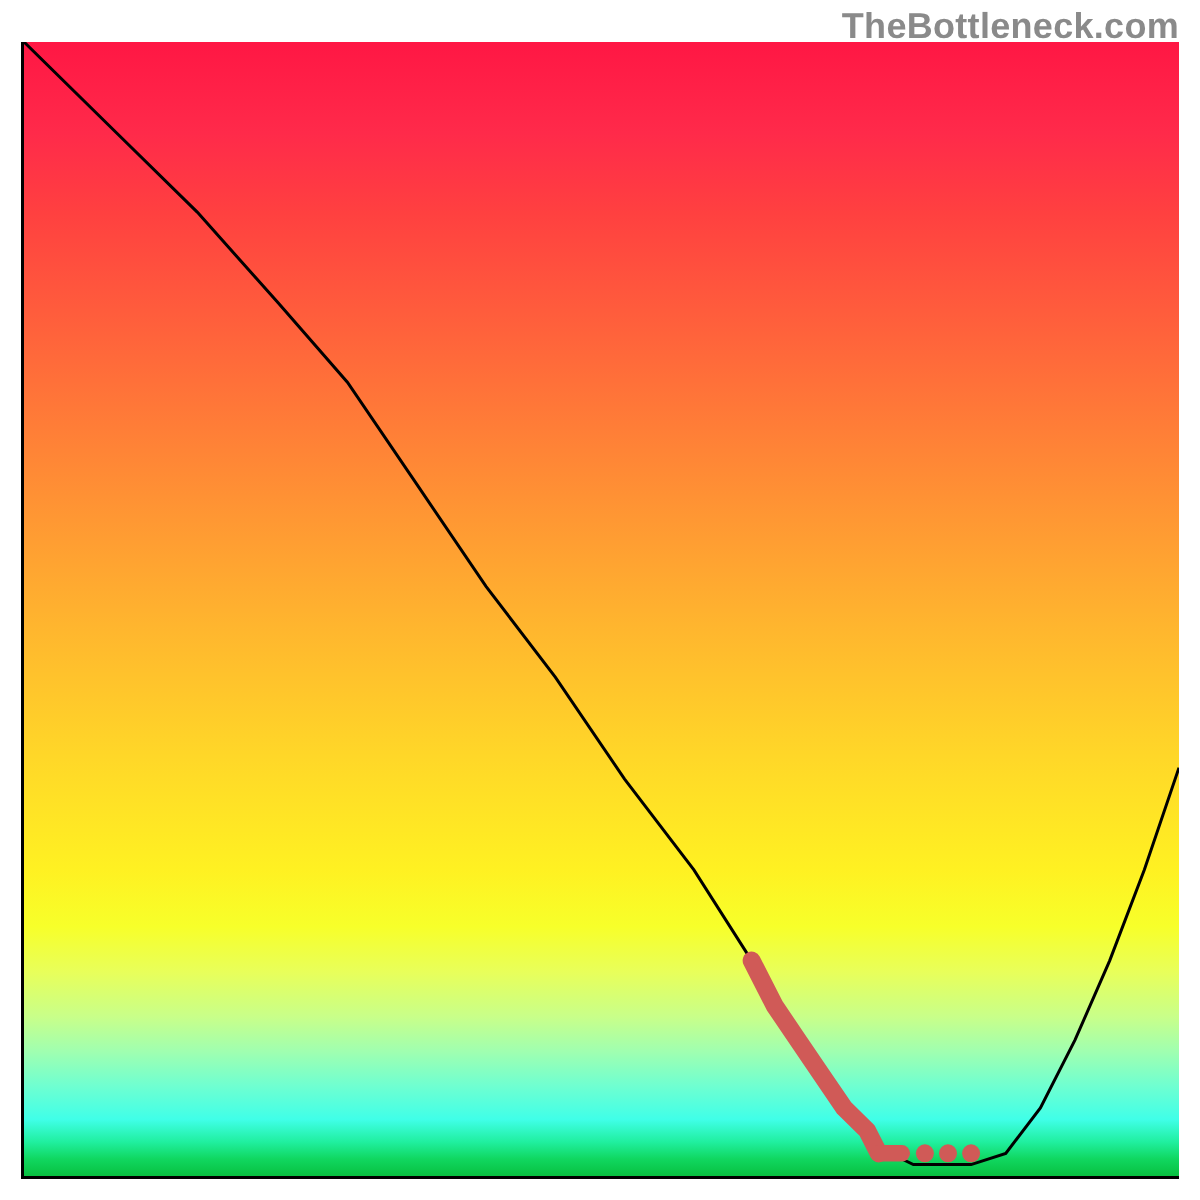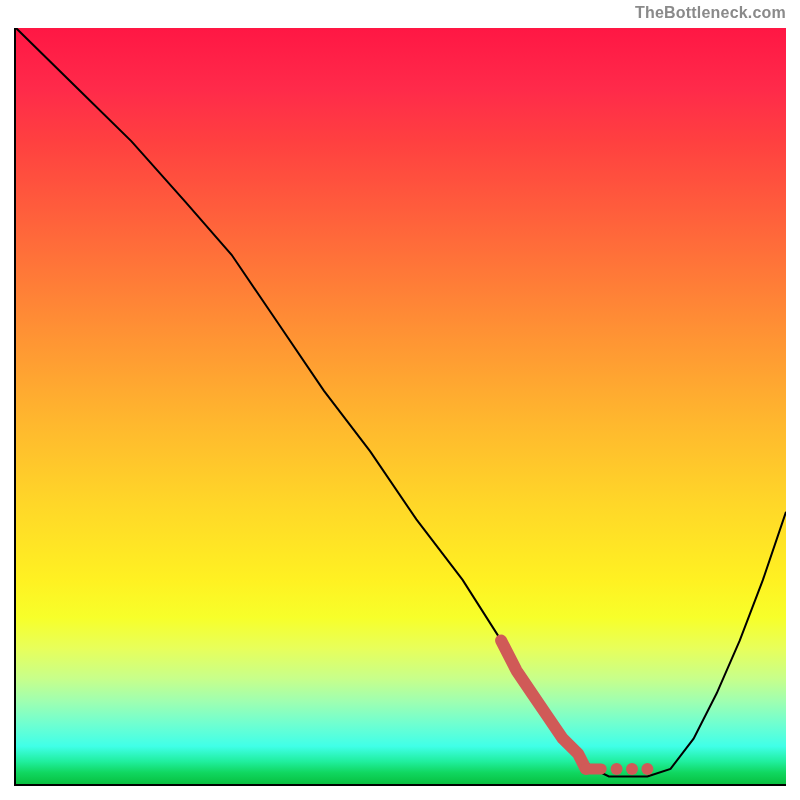--- a/index.html
+++ b/index.html
@@ -54,21 +54,21 @@
     position: absolute;
     inset: 0;
     width: 100%;
     height: 100%;
   }
   .watermark {
     position: absolute;
     top: 4px;
     right: 14px;
     font-family: Arial, Helvetica, sans-serif;
-    font-size: 16px;
+    font-size: 24px;
     font-weight: 600;
     color: #8a8a8a;
     letter-spacing: 0.2px;
   }
 </style>
 </head>
 <body>
 
 <div class="frame">
   <div class="watermark">TheBottleneck.com</div>

